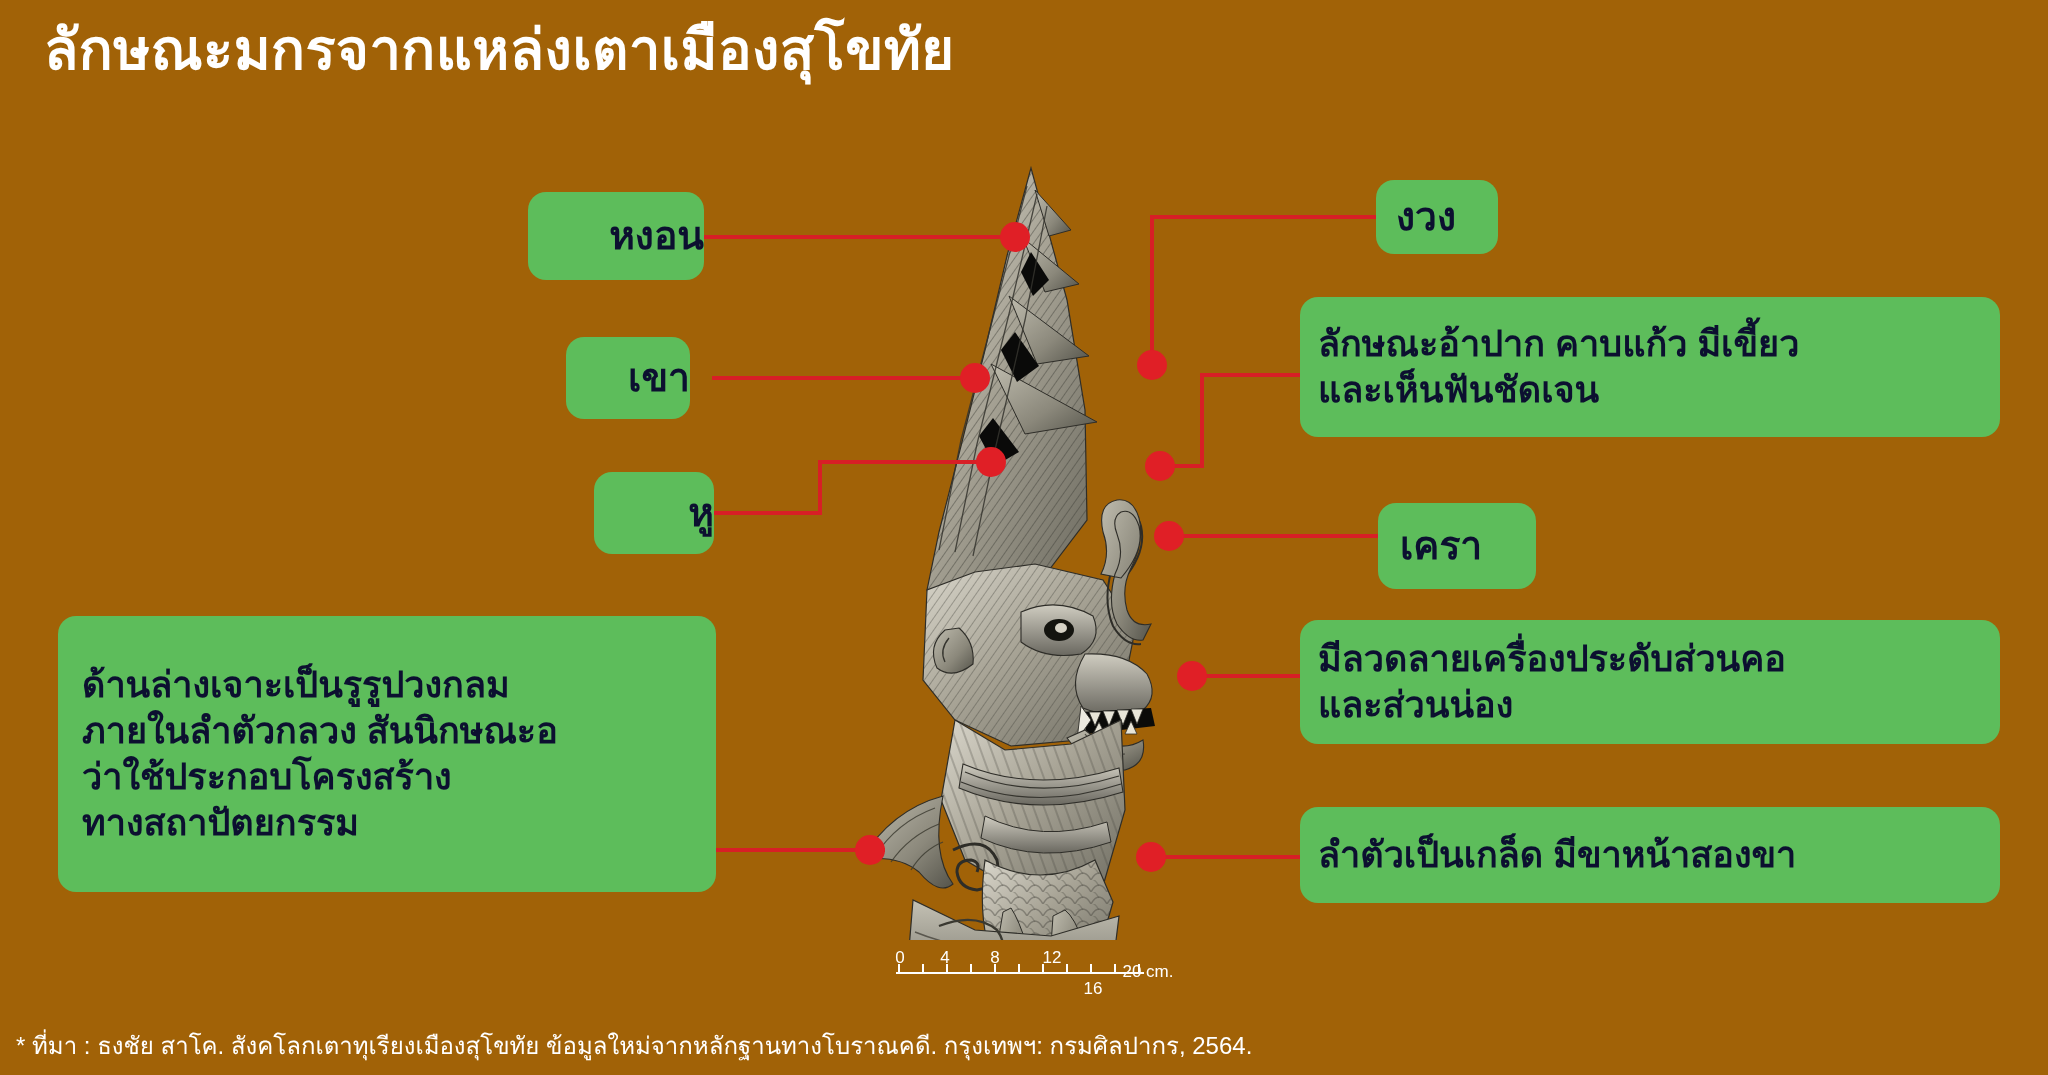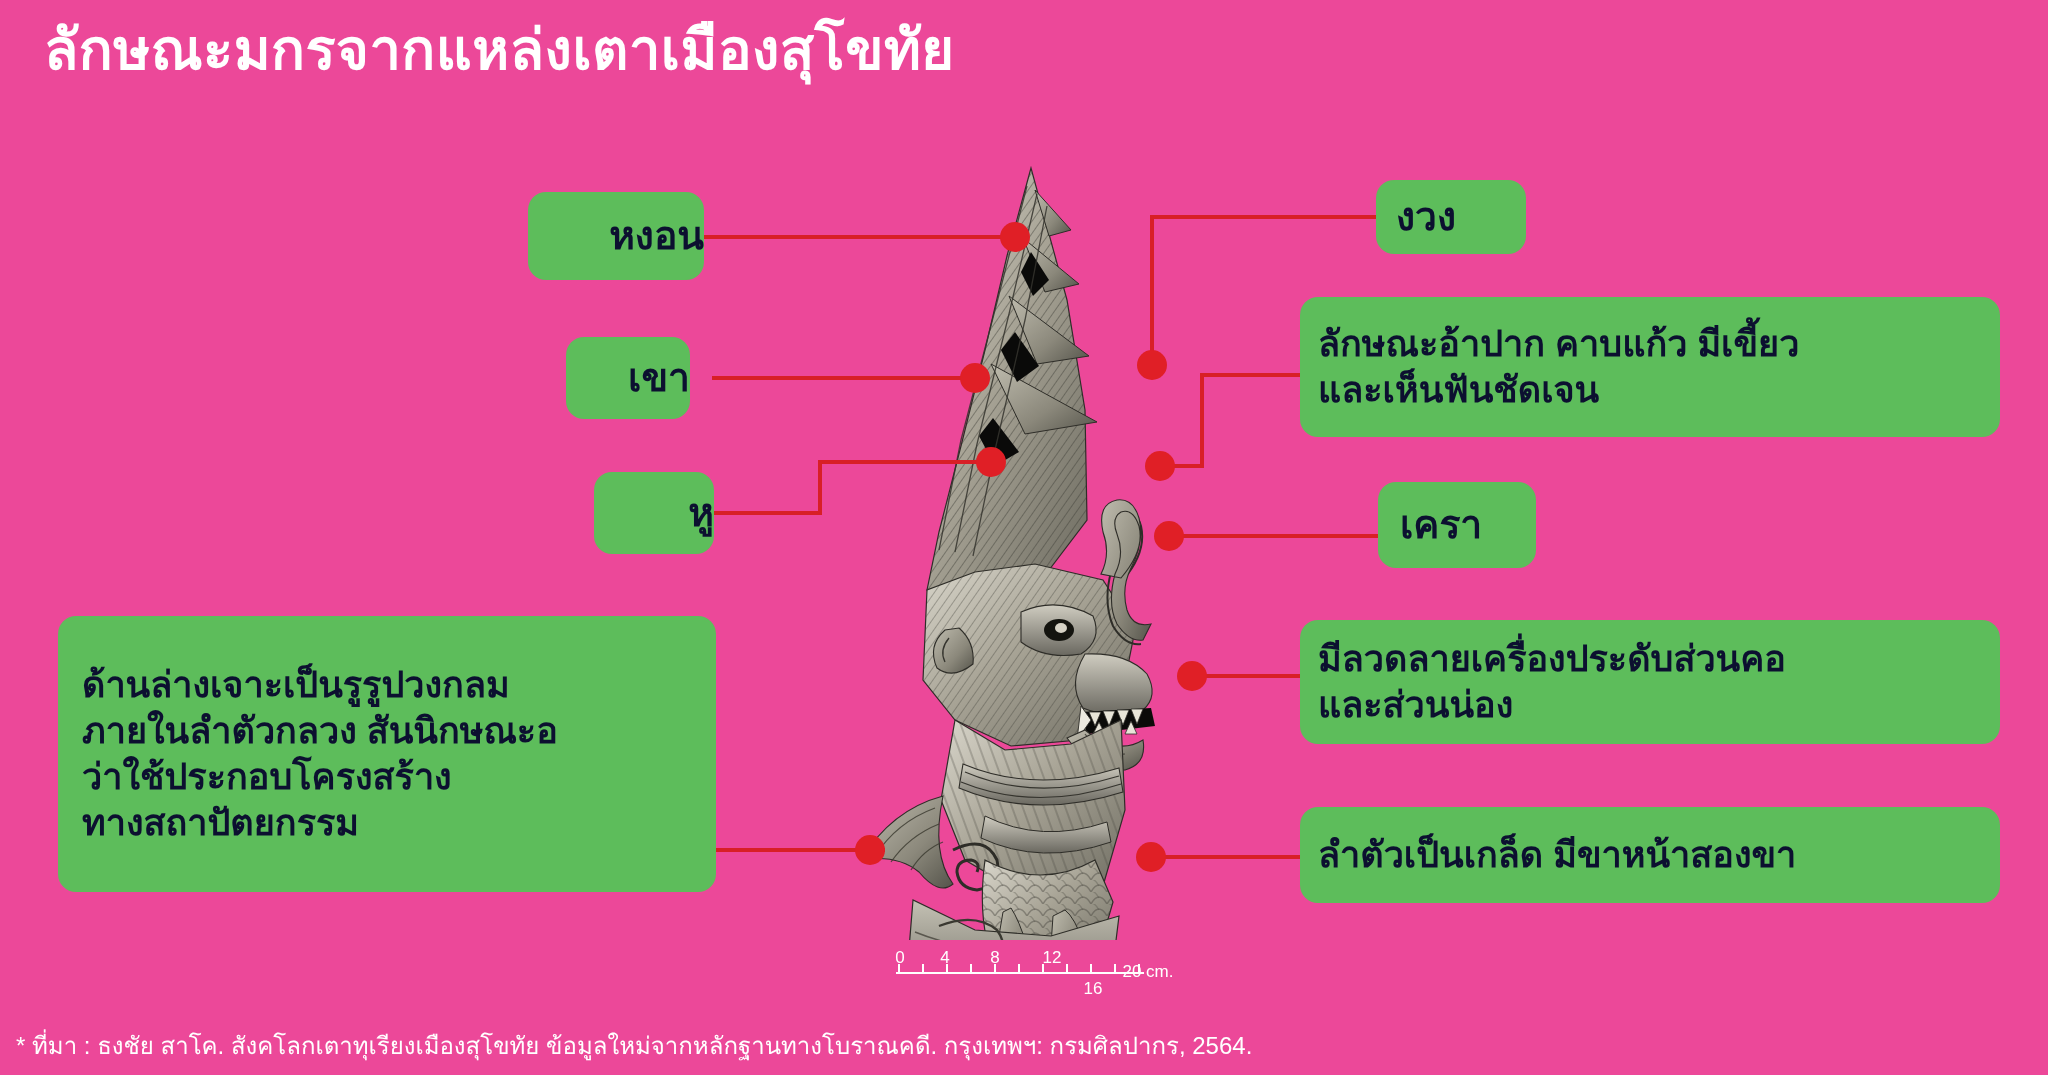--- a/index.html
+++ b/index.html
@@ -5,21 +5,21 @@
 <style>
   html,body{margin:0;padding:0;background:#000;}
   body{
     font-family:"Liberation Sans","DejaVu Sans",sans-serif;
     -webkit-font-smoothing:antialiased;
   }
   #slide{
     position:relative;
     width:2048px;
     height:1075px;
-    background:#ec4899;
+    background:#a16207;
     overflow:hidden;
     text-decoration:underline;
   }
 
   
   #title{
     position:absolute;
     left:44px; top:18px;
     color:#ffffff;
     font-size:56px;
@@ -290,30 +290,30 @@
   </div>
 
   <div class="callout c-center sz-md" style="left:566px; top:337px; width:124px; height:82px;">
     <span class="txt">เขา</span>
   </div>
 
   <div class="callout c-center sz-md" style="left:594px; top:472px; width:120px; height:82px;">
     <span class="txt">หู</span>
   </div>
 
-  <div class="callout c-left sz-md" style="left:1376px; top:180px; width:150px; height:74px; padding:0 20px;">
+  <div class="callout c-left sz-md" style="left:1376px; top:180px; width:122px; height:74px; padding:0 20px;">
     <span class="txt">งวง</span>
   </div>
 
   <div class="callout c-left sz-lg" style="left:1300px; top:297px; width:700px; height:140px; padding:0 18px;">
     <span class="txt">ลักษณะอ้าปาก คาบแก้ว มีเขี้ยว
 และเห็นฟันชัดเจน</span>
   </div>
 
-  <div class="callout c-left sz-md" style="left:1378px; top:482px; width:158px; height:86px; padding:0 22px;">
+  <div class="callout c-left sz-md" style="left:1378px; top:503px; width:158px; height:86px; padding:0 22px;">
     <span class="txt">เครา</span>
   </div>
 
   <div class="callout c-left sz-lg" style="left:1300px; top:620px; width:700px; height:124px; padding:0 18px;">
     <span class="txt">มีลวดลายเครื่องประดับส่วนคอ
 และส่วนน่อง</span>
   </div>
 
   <div class="callout c-left sz-lg" style="left:1300px; top:807px; width:700px; height:96px; padding:0 18px;">
     <span class="txt">ลำตัวเป็นเกล็ด มีขาหน้าสองขา</span>

